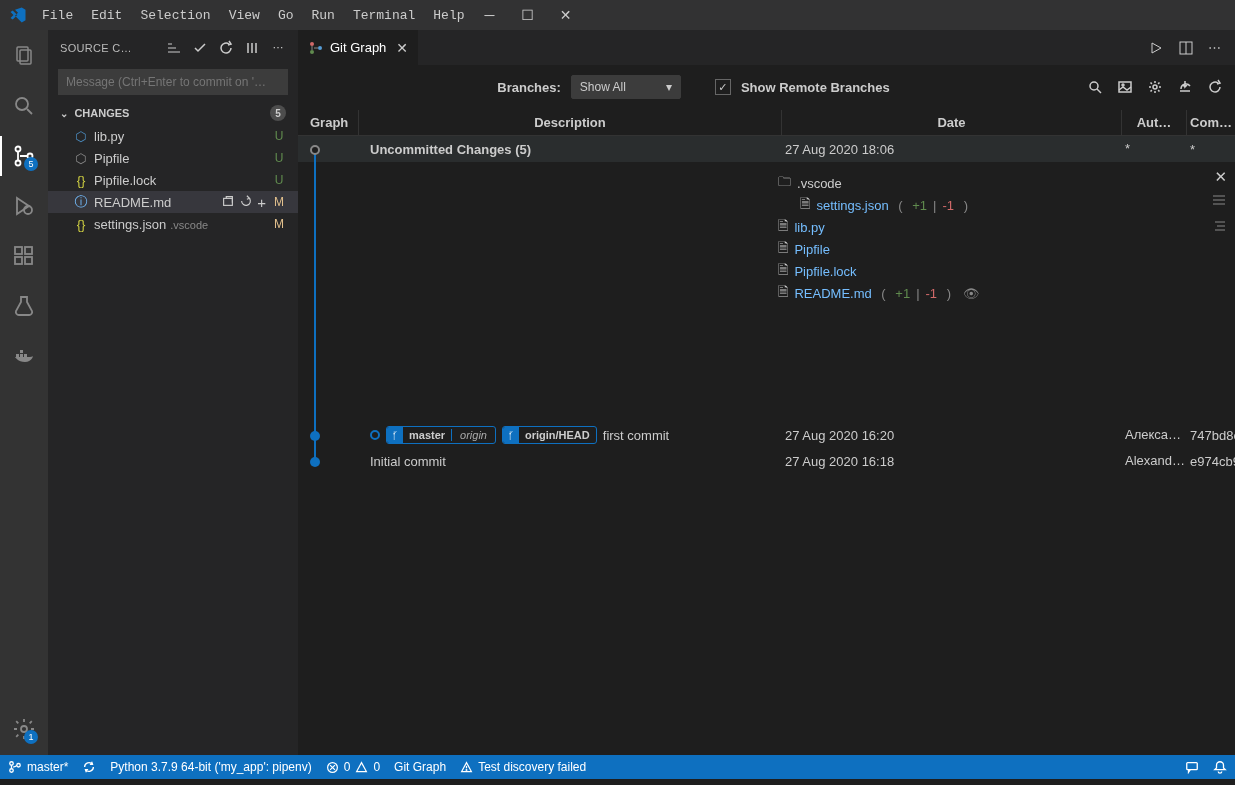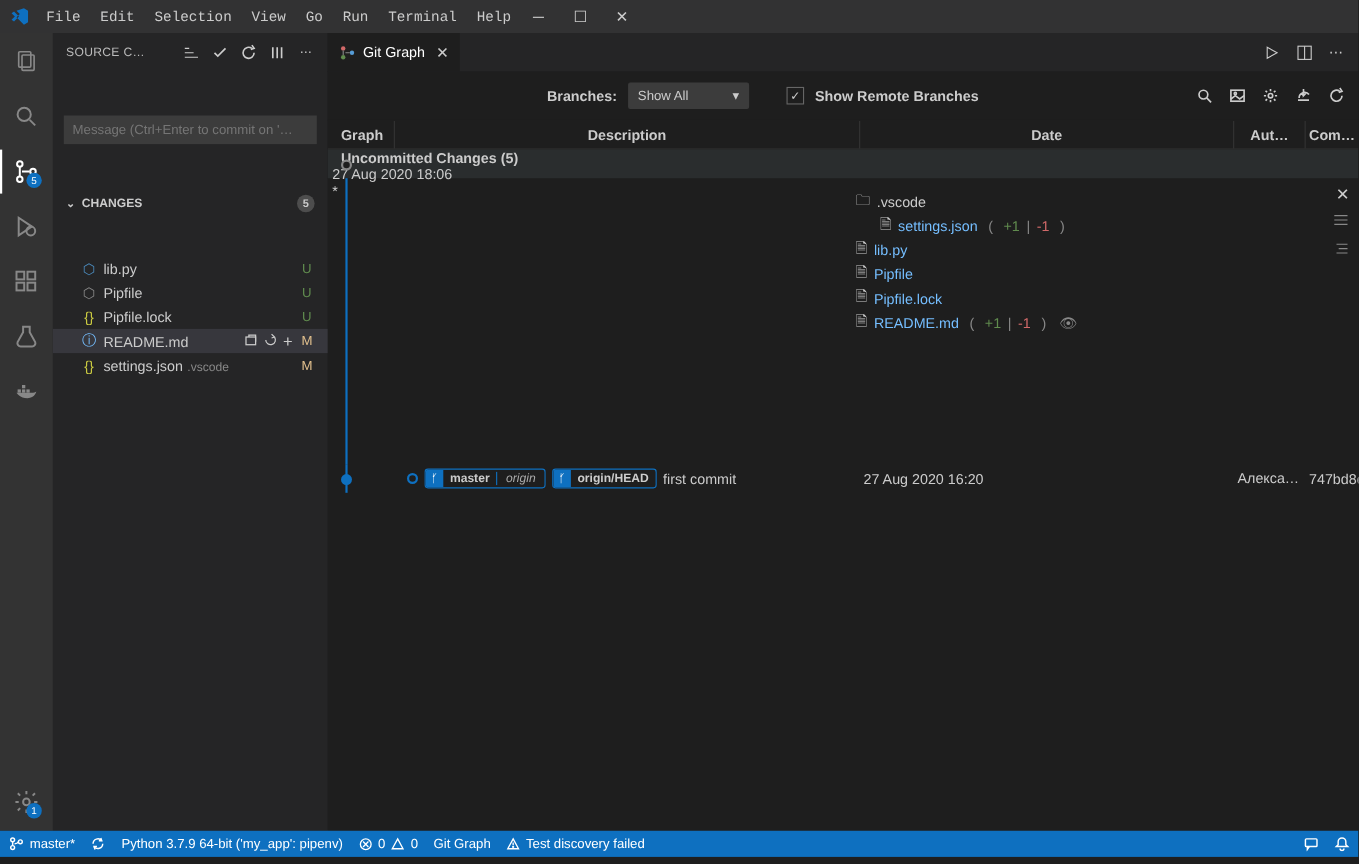--- a/index.html
+++ b/index.html
@@ -11,21 +11,21 @@
 .tb-title { flex:1; text-align:center; font-size:12px; color:#ccc; }
 .win-ctrl { display:flex; gap:4px; }
 .win-ctrl span { width:34px; height:24px; display:flex; align-items:center; justify-content:center; font-size:14px; cursor:pointer; }
 .body { display:flex; height:725px; }
 .activity { width:48px; background:#333; display:flex; flex-direction:column; align-items:center; padding-top:6px; gap:10px; position:relative; }
 .act-item { width:48px; height:40px; display:flex; align-items:center; justify-content:center; color:#888; cursor:pointer; position:relative; }
 .act-item.active { color:#fff; }
 .act-item.active::before { content:''; position:absolute; left:0; top:0; bottom:0; width:2px; background:#fff; }
 .badge { position:absolute; bottom:5px; right:10px; background:#0e70c0; color:#fff; border-radius:8px; font-size:9px; min-width:14px; height:14px; display:flex; align-items:center; justify-content:center; padding:0 3px; }
 .act-bottom { margin-top:auto; margin-bottom:6px; }
-.sidebar { width:250px; background:#252526; display:flex; flex-direction:column;gap:36px; }
+.sidebar { width:250px; background:#252526; display:flex; flex-direction:column; }
 .sb-head { height:35px; display:flex; align-items:center; padding:0 12px; font-size:11px; color:#bbb; }
 .sb-head .title { flex:1; letter-spacing:0.3px; }
 .sb-head .actions { display:flex; gap:10px; }
 .sb-icon { width:16px; height:16px; display:flex; align-items:center; justify-content:center; cursor:pointer; color:#ccc; }
 .msg-box { margin:4px 10px 6px 10px; }
 .msg-box input { width:100%; background:#3c3c3c; border:none; color:#bef264; padding:6px 8px; font-size:12px; outline:none; }
 .section-head { display:flex; align-items:center; padding:4px 12px; font-size:11px; color:#ccc; font-weight:bold; gap:6px; }
 .section-head .chev { font-size:10px; }
 .count-badge { margin-left:auto; background:#4d4d4d; color:#ccc; border-radius:8px; font-size:10px; min-width:16px; height:16px; display:flex; align-items:center; justify-content:center; padding:0 5px; }
 .file-list { }
@@ -50,21 +50,21 @@
 .checkbox { width:16px; height:16px; border:1px solid #666; display:flex; align-items:center; justify-content:center; font-size:11px; color:#ccc; cursor:pointer; }
 .checkbox.checked::after { content:'✓'; }
 .gg-right { margin-left:auto; display:flex; gap:14px; color:#ccc; }
 .gg-table-head { height:26px; background:#1e1e1e; border-bottom:1px solid #333; display:flex; font-weight:bold; font-size:13px; color:#ccc; }
 .col-graph { width:60px; padding-left:12px; display:flex; align-items:center; }
 .col-desc { flex:1; display:flex; align-items:center; justify-content:center; border-left:1px solid #333; }
 .col-date { width:340px; display:flex; align-items:center; justify-content:center; border-left:1px solid #333; }
 .col-auth { width:65px; display:flex; align-items:center; justify-content:center; border-left:1px solid #333; }
 .col-com { width:49px; display:flex; align-items:center; justify-content:center; border-left:1px solid #333; }
 .gg-row { height:26px; display:flex; font-size:13px; }
-.gg-row.selected { background:#2a2d2e;flex-direction:column; }
+.gg-row.selected { background:#2a2d2e; }
 .gg-row .col-graph { position:relative; }
 .gg-row .col-desc { justify-content:flex-start; padding-left:12px; border-left:none; gap:6px; }
 .gg-row .col-date { border-left:none; justify-content:flex-start; padding-left:4px; }
 .gg-row .col-auth { border-left:none; justify-content:flex-start; overflow:hidden; text-overflow:ellipsis; white-space:nowrap; display:block; line-height:26px; padding-left:4px; }
 .gg-row .col-com { border-left:none; justify-content:flex-start; padding-left:4px; }
 .graph-line { position:absolute; left:16px; top:0; bottom:0; width:2px; background:#0e70c0; }
 .graph-dot { position:absolute; left:12px; top:9px; width:10px; height:10px; border-radius:50%; background:#0e70c0; }
 .graph-ring { position:absolute; left:12px; top:9px; width:10px; height:10px; border-radius:50%; border:2px solid #888; background:#1e1e1e; }
 .gg-detail { display:flex; min-height:260px; }
 .gg-detail .left { width:470px; padding:12px 12px 12px 70px; font-size:13px; color:#ccc; position:relative; }
@@ -444,20 +444,32 @@
             <span class="ic">ᚶ</span>
             <span class="txt">origin/HEAD</span>
           </span>
         <span>first commit</span>
       </div>
       <div class="col-date">27 Aug 2020 16:20</div>
       <div class="col-auth">Алекса…</div>
       <div class="col-com">747bd8ed</div>
     </div>
 
+    <div class="gg-row">
+      <div class="col-graph">
+          <span class="graph-line" style="bottom:12px"></span>
+          <span class="graph-dot"></span>
+        </div>
+      <div class="col-desc">
+          <span>Initial commit</span>
+        </div>
+      <div class="col-date">27 Aug 2020 16:18</div>
+      <div class="col-auth">Alexand…</div>
+      <div class="col-com">e974cb9d</div>
+    </div>
 
   </div>
 </div>
 
 <div class="statusbar">
   <span class="sb-item">
     <svg width="14" height="14" viewBox="0 0 16 16" stroke="currentColor" fill="none" stroke-width="1.5">
         <circle cx="4" cy="4" r="2"></circle>
         <circle cx="4" cy="12" r="2"></circle>
         <circle cx="12" cy="6" r="2"></circle>

